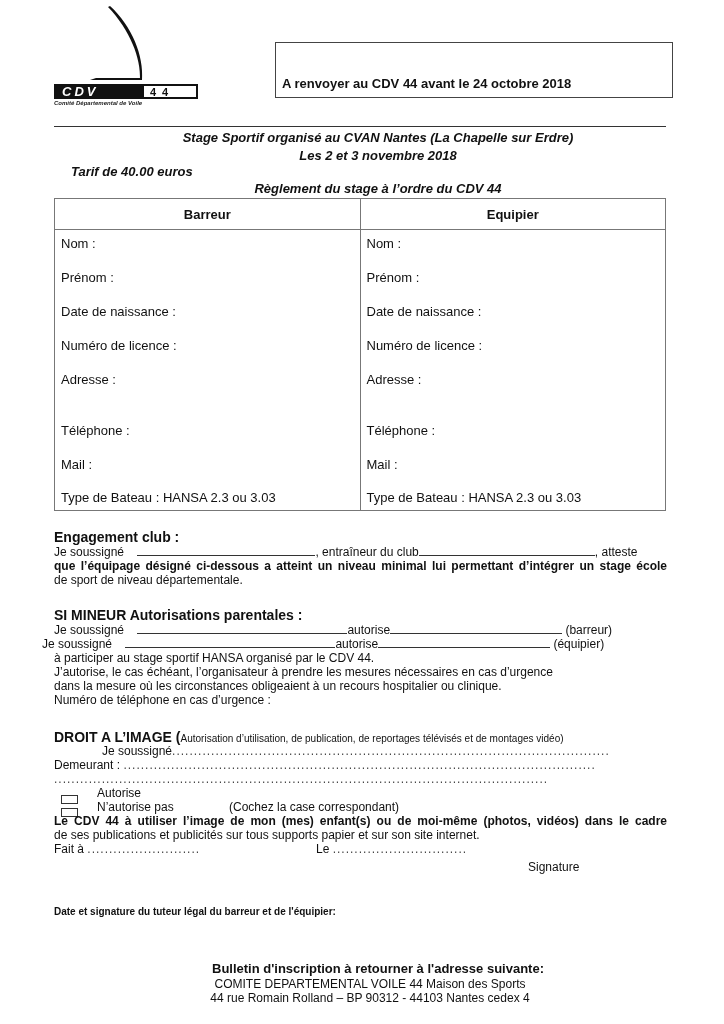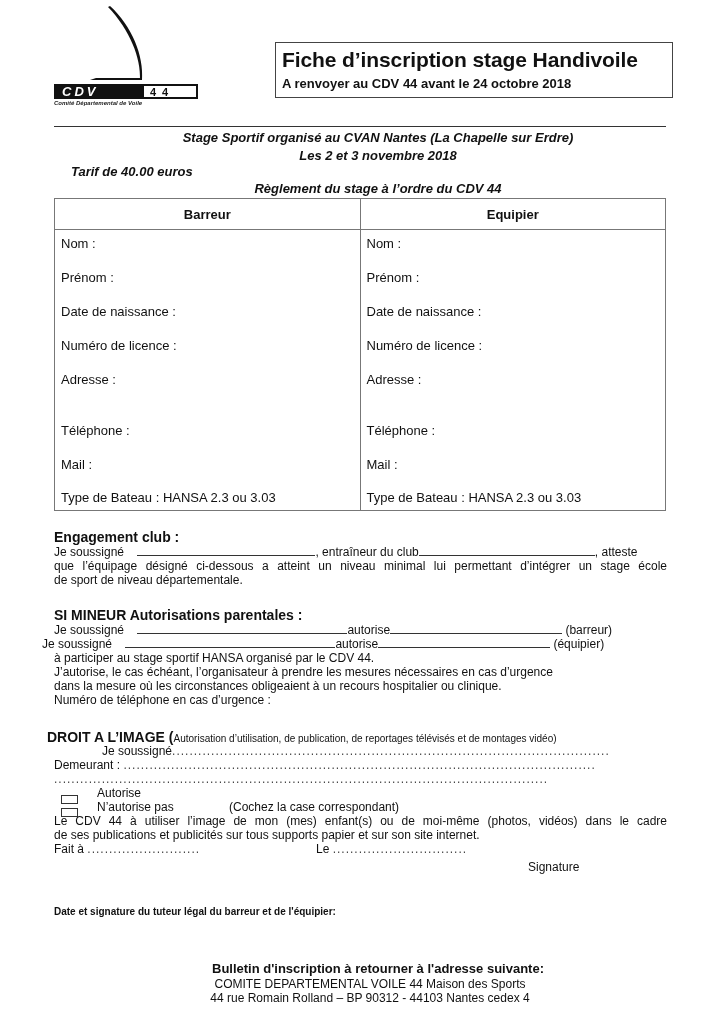--- a/index.html
+++ b/index.html
@@ -26,41 +26,40 @@
   
   #form-table { left: 54px; top: 198px; width: 612px; height: 312px; border-collapse: collapse; table-layout: fixed; }
   #form-table td, #form-table th { border: 1px solid #777; padding: 0; vertical-align: top; }
   #form-table { border-top: 1.6px solid #222; }
   #form-table th { height: 30px; font-size: 13px; font-weight: bold; text-align: center; vertical-align: middle; }
   .cell-fields { position: relative; height: 280px; }
   .field { position: absolute; left: 6px; font-size: 13px; white-space: nowrap; }
 
   .sec-head { font-size: 14px; font-weight: bold; white-space: nowrap; }
   .txt { font-size: 12px; white-space: nowrap; line-height: 14px; }
-  .just { width: 613px; text-align: justify; text-align-last: justify; }
+  .just { width: 613px; text-align: justify; text-align-last: justify; font-weight: bold; }
 
   .checkbox { width: 17px; height: 9px; border: 1px solid #333; display: inline-block; box-sizing: border-box; }
 </style>
 </head>
 <body>
 
 <div id="logo" class="abs">
   <svg width="150" height="104" viewBox="0 0 150 104">
     <path d="M58 2 C 80 22, 92 52, 90 76 L 88 76 C 89 54, 78 26, 56 3 Z" fill="#111"></path>
     <path d="M38 76 L 90 76 L 90 74 L 44 74 Z" fill="#111"></path>
     <rect x="2" y="80" width="144" height="15" fill="#111"></rect>
     <text x="10" y="92" font-family="Liberation Sans, sans-serif" font-size="13" font-weight="bold" font-style="italic" fill="#fff" letter-spacing="3">CDV</text>
     <rect x="92" y="82" width="52" height="11" fill="#fff"></rect>
     <text x="98" y="92" font-family="Liberation Sans, sans-serif" font-size="11" font-weight="bold" fill="#111" letter-spacing="6">44</text>
   </svg>
   <div class="abs" style="left:2px;top:96px;font-size:6px;font-weight:bold;font-style:italic;white-space:nowrap;color:#222;">Comité Départemental de Voile</div>
 </div>
 
 <div id="title-box" class="abs">
-  <div id="title-main">Fiche d’inscription stage Handivoile</div>
   <div id="title-sub">A renvoyer au CDV 44 avant le 24 octobre 2018</div>
 </div>
 
 <div id="top-rule" class="abs"></div>
 
 <div id="stage-line1" class="abs bi">Stage Sportif organisé au CVAN Nantes (La Chapelle sur Erdre)</div>
 <div id="stage-line2" class="abs bi">Les 2 et 3 novembre 2018</div>
 <div id="tarif" class="abs bi">Tarif de 40.00 euros</div>
 <div id="reglement" class="abs bi">Règlement du stage à l’ordre du CDV 44</div>
 
@@ -116,21 +115,21 @@
 <div class="abs txt" style="left:42px;top:637px;">
   <span>Je soussigné</span>
   <span style="display:inline-block;width:210px;border-bottom:1px solid #333;height:10px;margin-left:10px;"></span><span>autorise</span><span style="display:inline-block;width:172px;border-bottom:1px solid #333;height:10px;"></span>
   <span>(équipier)</span>
 </div>
 <div class="abs txt" style="left:54px;top:651px;">à participer au stage sportif HANSA organisé par le CDV 44.</div>
 <div class="abs txt" style="left:54px;top:665px;">J’autorise, le cas échéant, l’organisateur à prendre les mesures nécessaires en cas d’urgence</div>
 <div class="abs txt" style="left:54px;top:679px;">dans la mesure où les circonstances obligeaient à un recours hospitalier ou clinique.</div>
 <div class="abs txt" style="left:54px;top:693px;">Numéro de téléphone en cas d’urgence :</div>
 
-<div class="abs" style="left:47px;top:728px;white-space:nowrap;">
+<div class="abs" style="left:54px;top:728px;white-space:nowrap;">
   <span class="sec-head">DROIT A L’IMAGE (</span><span style="font-size:10px;">Autorisation d’utilisation, de publication, de reportages télévisés et de montages vidéo)</span>
 </div>
 <div class="abs txt" style="left:54px;top:744px;margin-left:48px;">
   <span>Je soussigné</span><span style="letter-spacing:1px;color:#444;">.....................................................................................................</span>
 </div>
 <div class="abs txt" style="left:54px;top:758px;">
   <span>Demeurant :</span> <span style="letter-spacing:1px;color:#444;">.............................................................................................................</span>
 </div>
 <div class="abs txt" style="left:54px;top:772px;color:#444;letter-spacing:1px;">..................................................................................................................</div>
 

